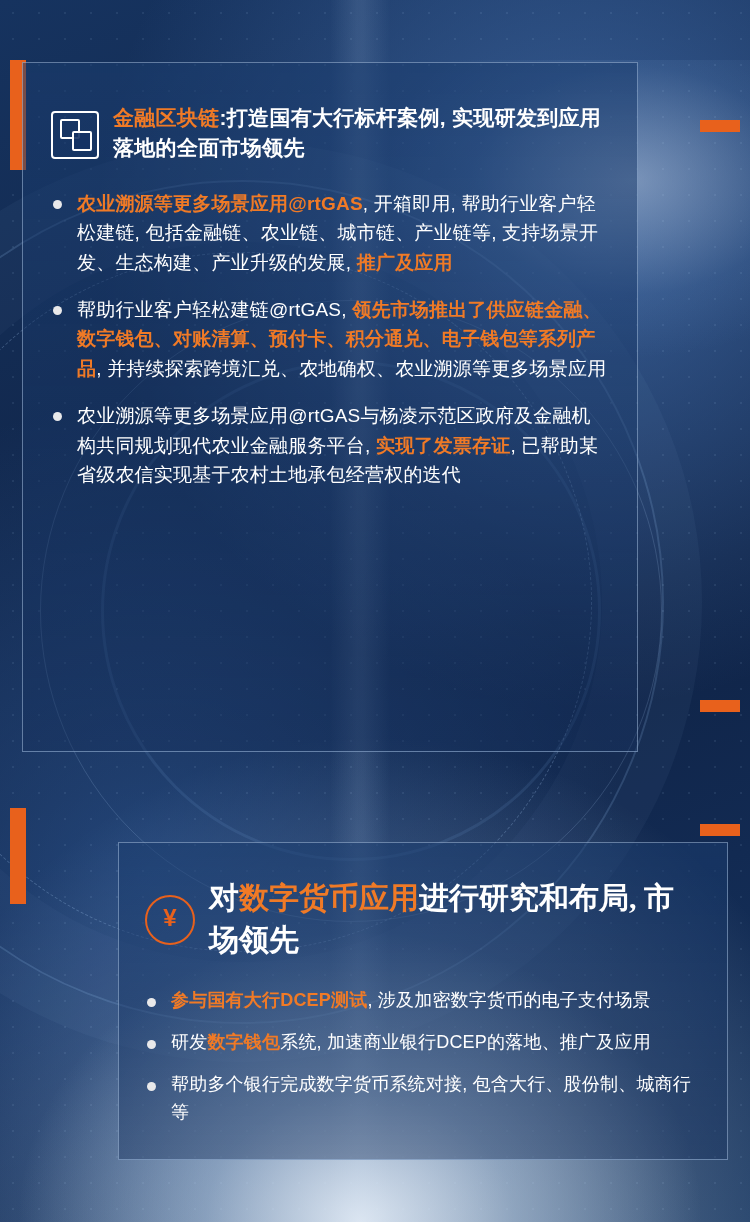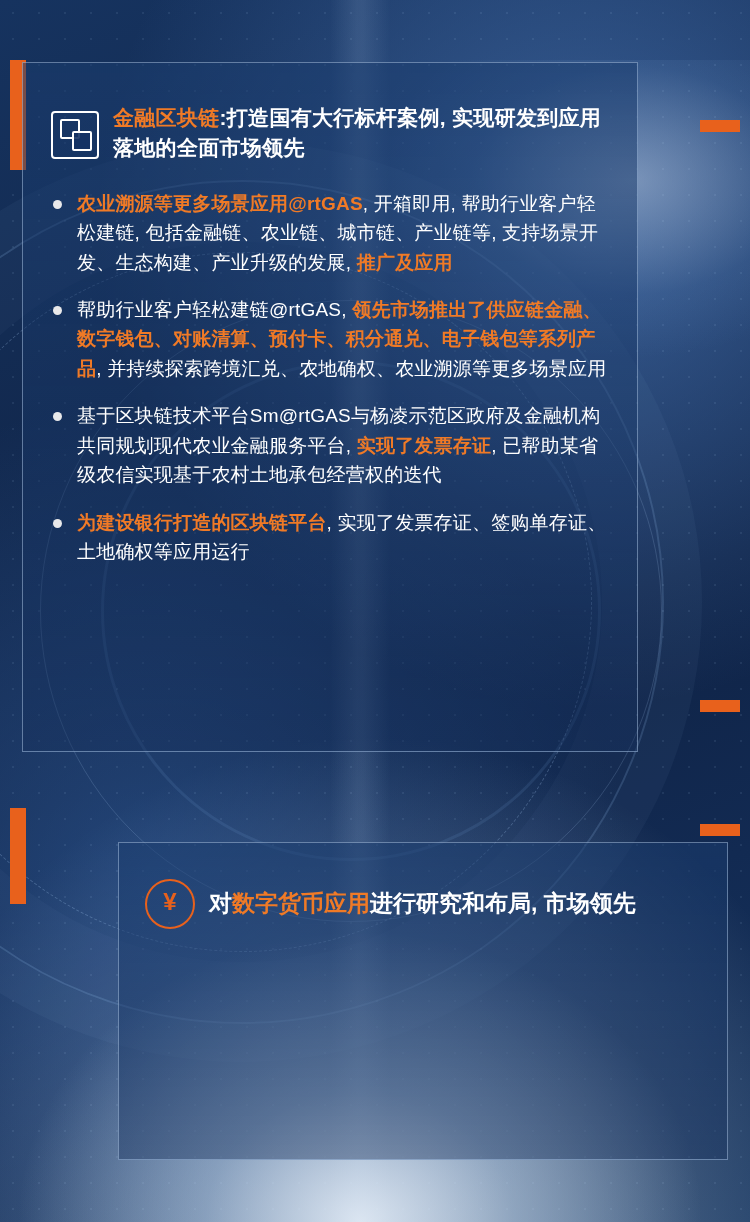--- a/index.html
+++ b/index.html
@@ -90,21 +90,21 @@
     flex:0 0 auto;width:46px;height:46px;border:2px solid #e8611c;border-radius:50%;
     color:#e8611c;font-size:24px;line-height:42px;text-align:center;font-weight:bold;
     margin-top:2px;
   }
 
   .title{
     color:#ffffff;font-size:21px;line-height:1.42;font-weight:bold;letter-spacing:.3px;
   }
   .title .o{color:#f07a26;}
   .title-2{
-    color:#ffffff;font-size:23px;line-height:1.4;font-weight:bold;
+    color:#ffffff;font-size:30px;line-height:1.4;font-weight:bold;font-family:Liberation Serif, serif;
   }
   .title-2 .o{color:#f07a26;}
 
   ul.bullets{list-style:none;margin:26px 0 0 0;padding:0;}
   ul.bullets li{
     position:relative;padding-left:26px;margin-bottom:18px;
     color:#ffffff;font-size:19px;line-height:1.55;letter-spacing:.2px;
   }
   ul.bullets li:before{
     content:"";position:absolute;left:2px;top:11px;width:9px;height:9px;border-radius:50%;
@@ -137,23 +137,27 @@
       <div class="sq-a"></div>
         <div class="sq-b"></div>
     </div>
     <div class="title">
       <span class="o">金融区块链</span><span>:打造国有大行标杆案例, 实现研发到应用落地的全面市场领先</span>
     </div>
   </div>
   <ul class="bullets" id="list1">
       <li><span class="hl">农业溯源等更多场景应用@rtGAS</span><span>, 开箱即用, 帮助行业客户轻松建链, 包括金融链、农业链、城市链、产业链等, 支持场景开发、生态构建、产业升级的发展, </span><span class="hl">推广及应用</span></li>
       <li><span>帮助行业客户轻松建链@rtGAS, </span><span class="hl">领先市场推出了供应链金融、数字钱包、对账清算、预付卡、积分通兑、电子钱包等系列产品</span><span>, 并持续探索跨境汇兑、农地确权、农业溯源等更多场景应用</span></li>
-      <li><span>基于区块链技术平台Sm@rtGAS与杨凌示范区政府及金融机构共同规划现代农业金融服务平台, </span><span class="hl">实现了发票存证</span><span>, 已帮助某省级农信实现基于农村土地承包经营权的迭代</span></li>
-      <li><span class="hl">为建设银行打造的区块链平台</span><span>, 实现了发票存证、签购单存证、土地确权等应用运行</span></li>
+      <li><span>农业溯源等更多场景应用@rtGAS与杨凌示范区政府及金融机构共同规划现代农业金融服务平台, </span><span class="hl">实现了发票存证</span><span>, 已帮助某省级农信实现基于农村土地承包经营权的迭代</span></li>
     </ul>
 </div>
 
 <div class="card card-2">
   <div class="head-row">
     <div class="icon-yen">¥</div>
     <div class="title-2" id="title2"><span>对</span><span class="o">数字货币应用</span><span>进行研究和布局, 市场领先</span></div>
   </div>
+  <ul class="bullets" id="list2">
+      <li><span class="hl">参与国有大行DCEP测试</span><span>, 涉及加密数字货币的电子支付场景</span></li>
+      <li><span>研发</span><span class="hl">数字钱包</span><span>系统, 加速商业银行DCEP的落地、推广及应用</span></li>
+      <li><span>帮助多个银行完成数字货币系统对接, 包含大行、股份制、城商行等</span></li>
+    </ul>
 </div>
 
 </body></html>

